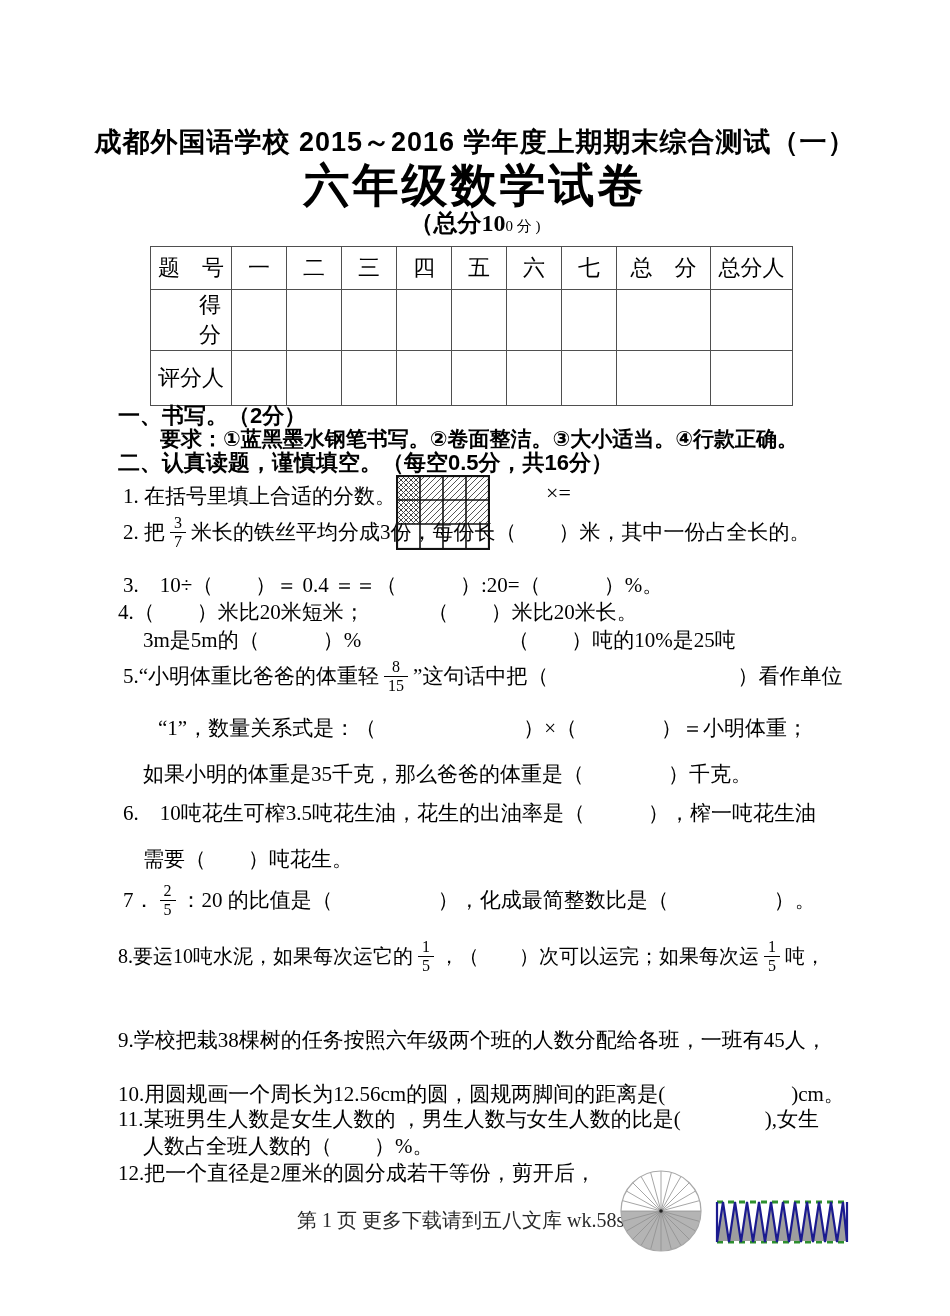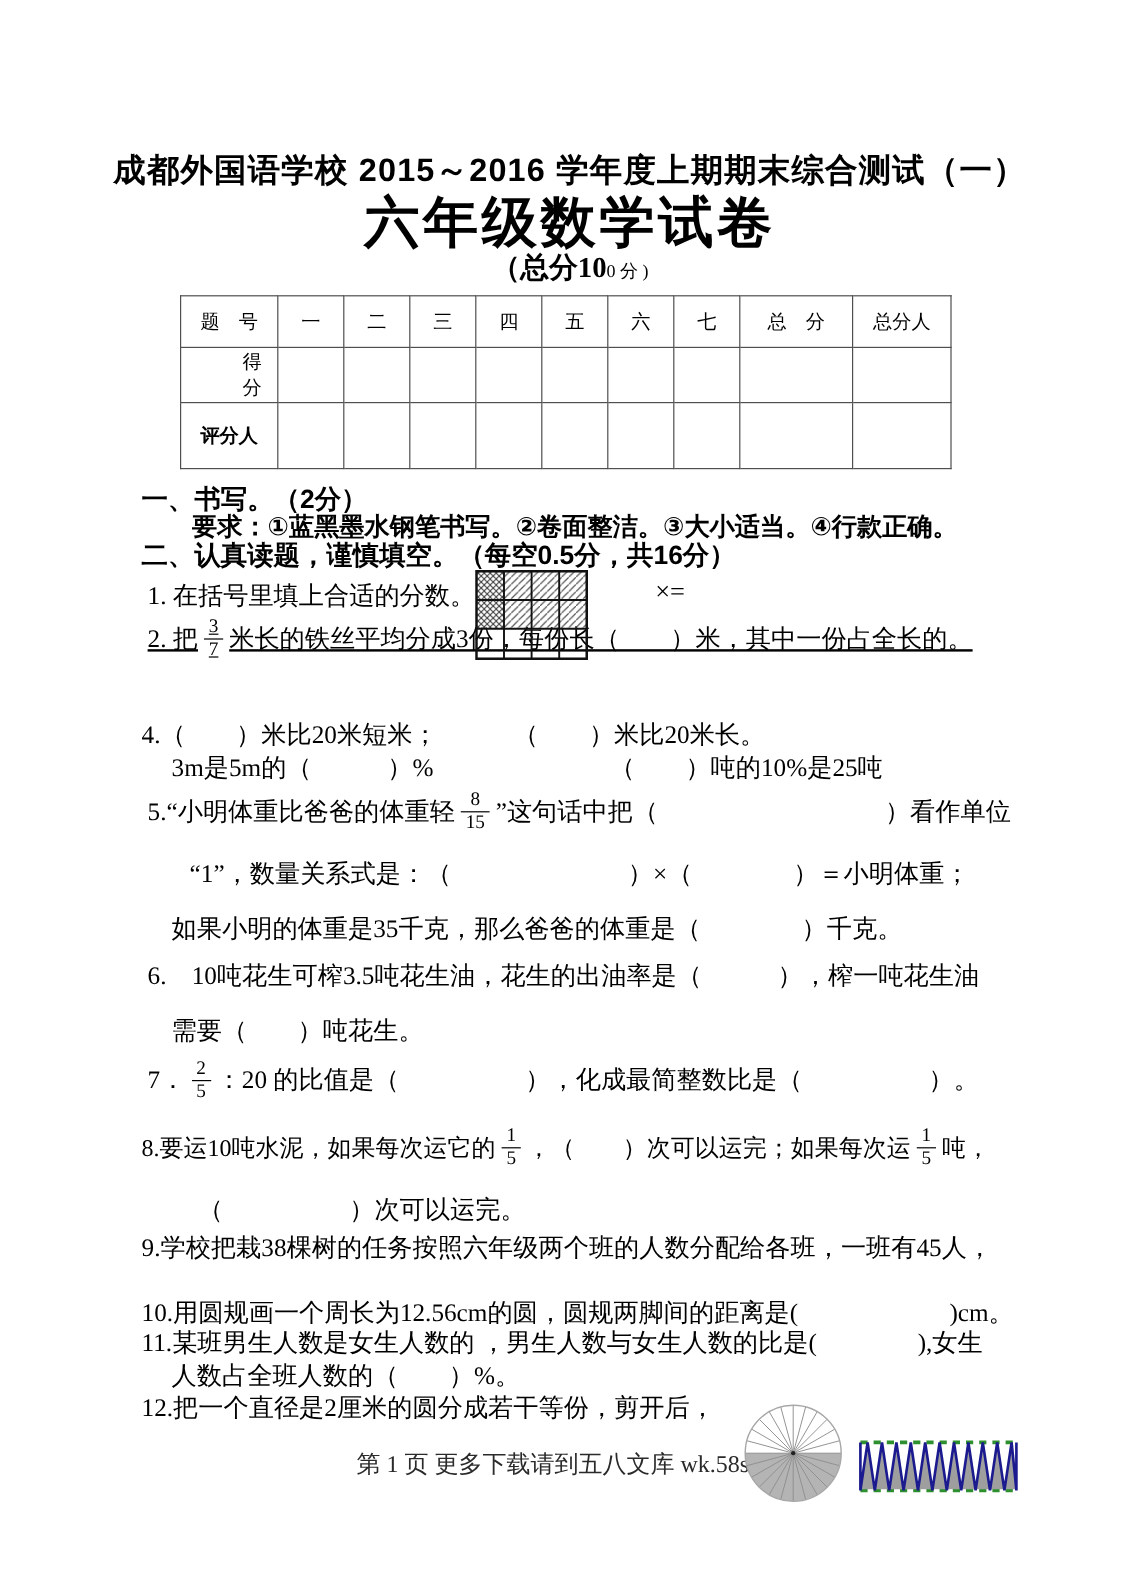--- a/index.html
+++ b/index.html
@@ -7,24 +7,24 @@
         font-family:"Liberation Serif","DejaVu Serif",serif;color:#000;}
   .abs{position:absolute;white-space:nowrap;}
   .ctr{left:0;width:100%;text-align:center;}
   .hd1{top:124px;font-family:"Liberation Sans","DejaVu Sans",sans-serif;font-weight:bold;
        font-size:27px;letter-spacing:1px;}
   .hd2{top:155px;font-family:"Liberation Sans","DejaVu Sans",sans-serif;font-weight:bold;
        font-size:46px;letter-spacing:3px;}
   .hd3{top:207px;font-weight:bold;font-size:24px;}
   .hd3 .small{font-size:15px;font-weight:normal;}
   table.score{position:absolute;left:150px;top:246px;width:642px;border-collapse:collapse;
-       font-size:16px;table-layout:fixed;}
+       font-size:22px;table-layout:fixed;}
   table.score td{border:1.6px solid #4f4f4f;text-align:center;vertical-align:middle;
        padding:0;overflow:hidden;}
-  tr.r1 td{height:42px;} tr.r2 td{height:45px;padding-left:38px;} tr.r3 td{height:54px;font-weight:bold;}
+  tr.r1 td{height:42px;} tr.r2 td{height:45px;padding-left:38px;} tr.r3 td{height:54px;}
   td.lab{text-align:center;}
   .sec{font-family:"Liberation Sans","DejaVu Sans",sans-serif;font-weight:bold;font-size:22px;text-align:center;}
   .q{font-size:21px;}
   .qflex{display:flex;align-items:center;}
   .frac{display:inline-block;vertical-align:middle;text-align:center;font-size:16px;
         line-height:1.1;margin:0 5px;}
   .frac .num{display:block;border-bottom:1.3px solid #000;padding:0 4px;}
   .frac .den{display:block;padding:0 4px;}
   .footer{font-size:20px;color:#2a2a2a;}
   svg{display:block;}
@@ -115,29 +115,30 @@
         <line x1="24" y1="1" x2="24" y2="74"></line>
           <line x1="47" y1="1" x2="47" y2="74"></line>
           <line x1="70" y1="1" x2="70" y2="74"></line>
         <line x1="1" y1="25" x2="93" y2="25"></line>
           <line x1="1" y1="49" x2="93" y2="49"></line>
       </g>
       <rect x="1" y="1" width="92" height="73" fill="none" stroke="#111" stroke-width="2.2"></rect>
     </svg>
   </div>
 
-  <div class="abs q qflex" style="left:123px;top:506px;height:52px;z-index:1;text-decoration:underline;">
+  <div class="abs q qflex" style="left:123px;top:506px;height:52px;z-index:1;">
     <span>2.  把</span>
     <span class="frac">
         <span class="num">3</span>
         <span class="den">7</span>
       </span>
     <span>米长的铁丝平均分成3份，每份长（　　）米，其中一份占全长的。</span>
   </div>
 
+  <div class="abs q" style="left:123px;top:571px;">3.　10÷（　　）＝ 0.4 ＝＝（　　　）:20=（　　　）%。</div>
   <div class="abs q" style="left:118px;top:598px;">4.（　　）米比20米短米；　　　（　　）米比20米长。</div>
   <div class="abs q" style="left:143px;top:626px;">3m是5m的（　　　）%　　　　　　　（　　）吨的10%是25吨</div>
 
   <div class="abs q qflex" style="left:123px;top:647px;height:58px;">
     <span>5.“小明体重比爸爸的体重轻</span>
     <span class="frac">
         <span class="num">8</span>
         <span class="den">15</span>
       </span>
     <span>”这句话中把（　　　　　　　　　）看作单位</span>
@@ -163,21 +164,20 @@
         <span class="num">1</span>
         <span class="den">5</span>
       </span>
     <span>，（　　）次可以运完；如果每次运</span>
     <span class="frac">
         <span class="num">1</span>
         <span class="den">5</span>
       </span>
     <span>吨，</span>
   </div>
-  <div class="abs q" style="left:165px;top:994px;">（　　　　　）次可以运完。</div>
 
   <div class="abs q" style="left:118px;top:1026px;">9.学校把栽38棵树的任务按照六年级两个班的人数分配给各班，一班有45人，</div>
   <div class="abs q" style="left:118px;top:1080px;">10.用圆规画一个周长为12.56cm的圆，圆规两脚间的距离是(　　　　　　)cm。</div>
   <div class="abs q" style="left:118px;top:1105px;">11.某班男生人数是女生人数的 ，男生人数与女生人数的比是(　　　　),女生</div>
   <div class="abs q" style="left:143px;top:1132px;">人数占全班人数的（　　）%。</div>
   <div class="abs q" style="left:118px;top:1159px;">12.把一个直径是2厘米的圆分成若干等份，剪开后，</div>
 
   <div class="abs footer" style="left:297px;top:1207px;z-index:1;">第 1 页 更多下载请到五八文库 wk.58sms.cc</div>
 
   <div class="abs" style="left:619px;top:1169px;z-index:2;">

